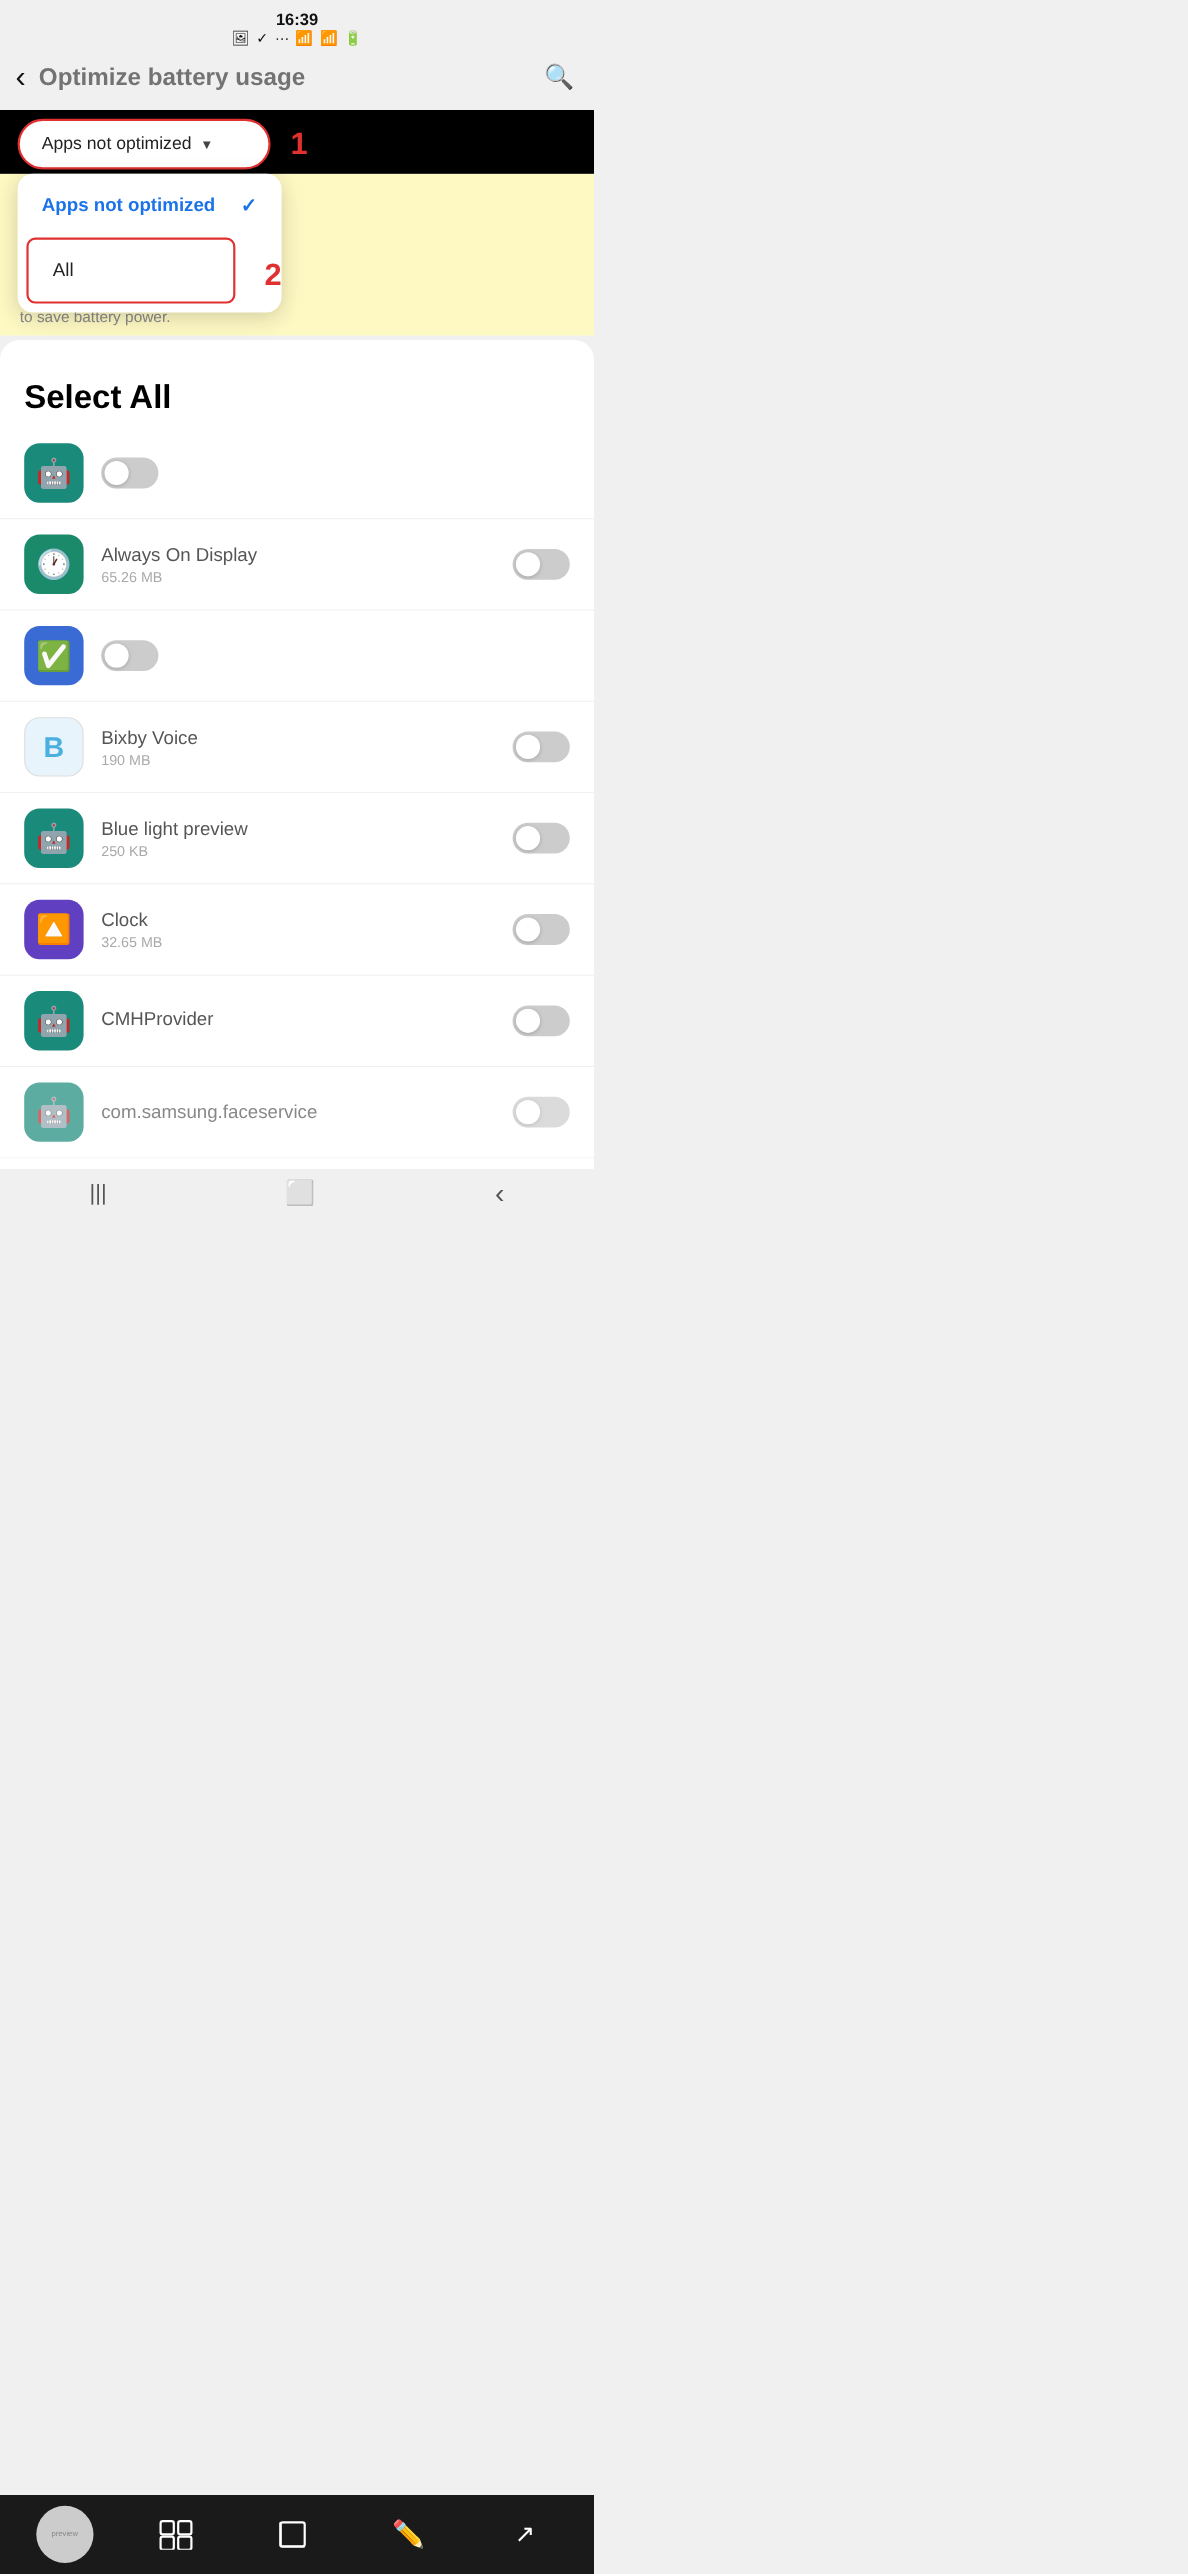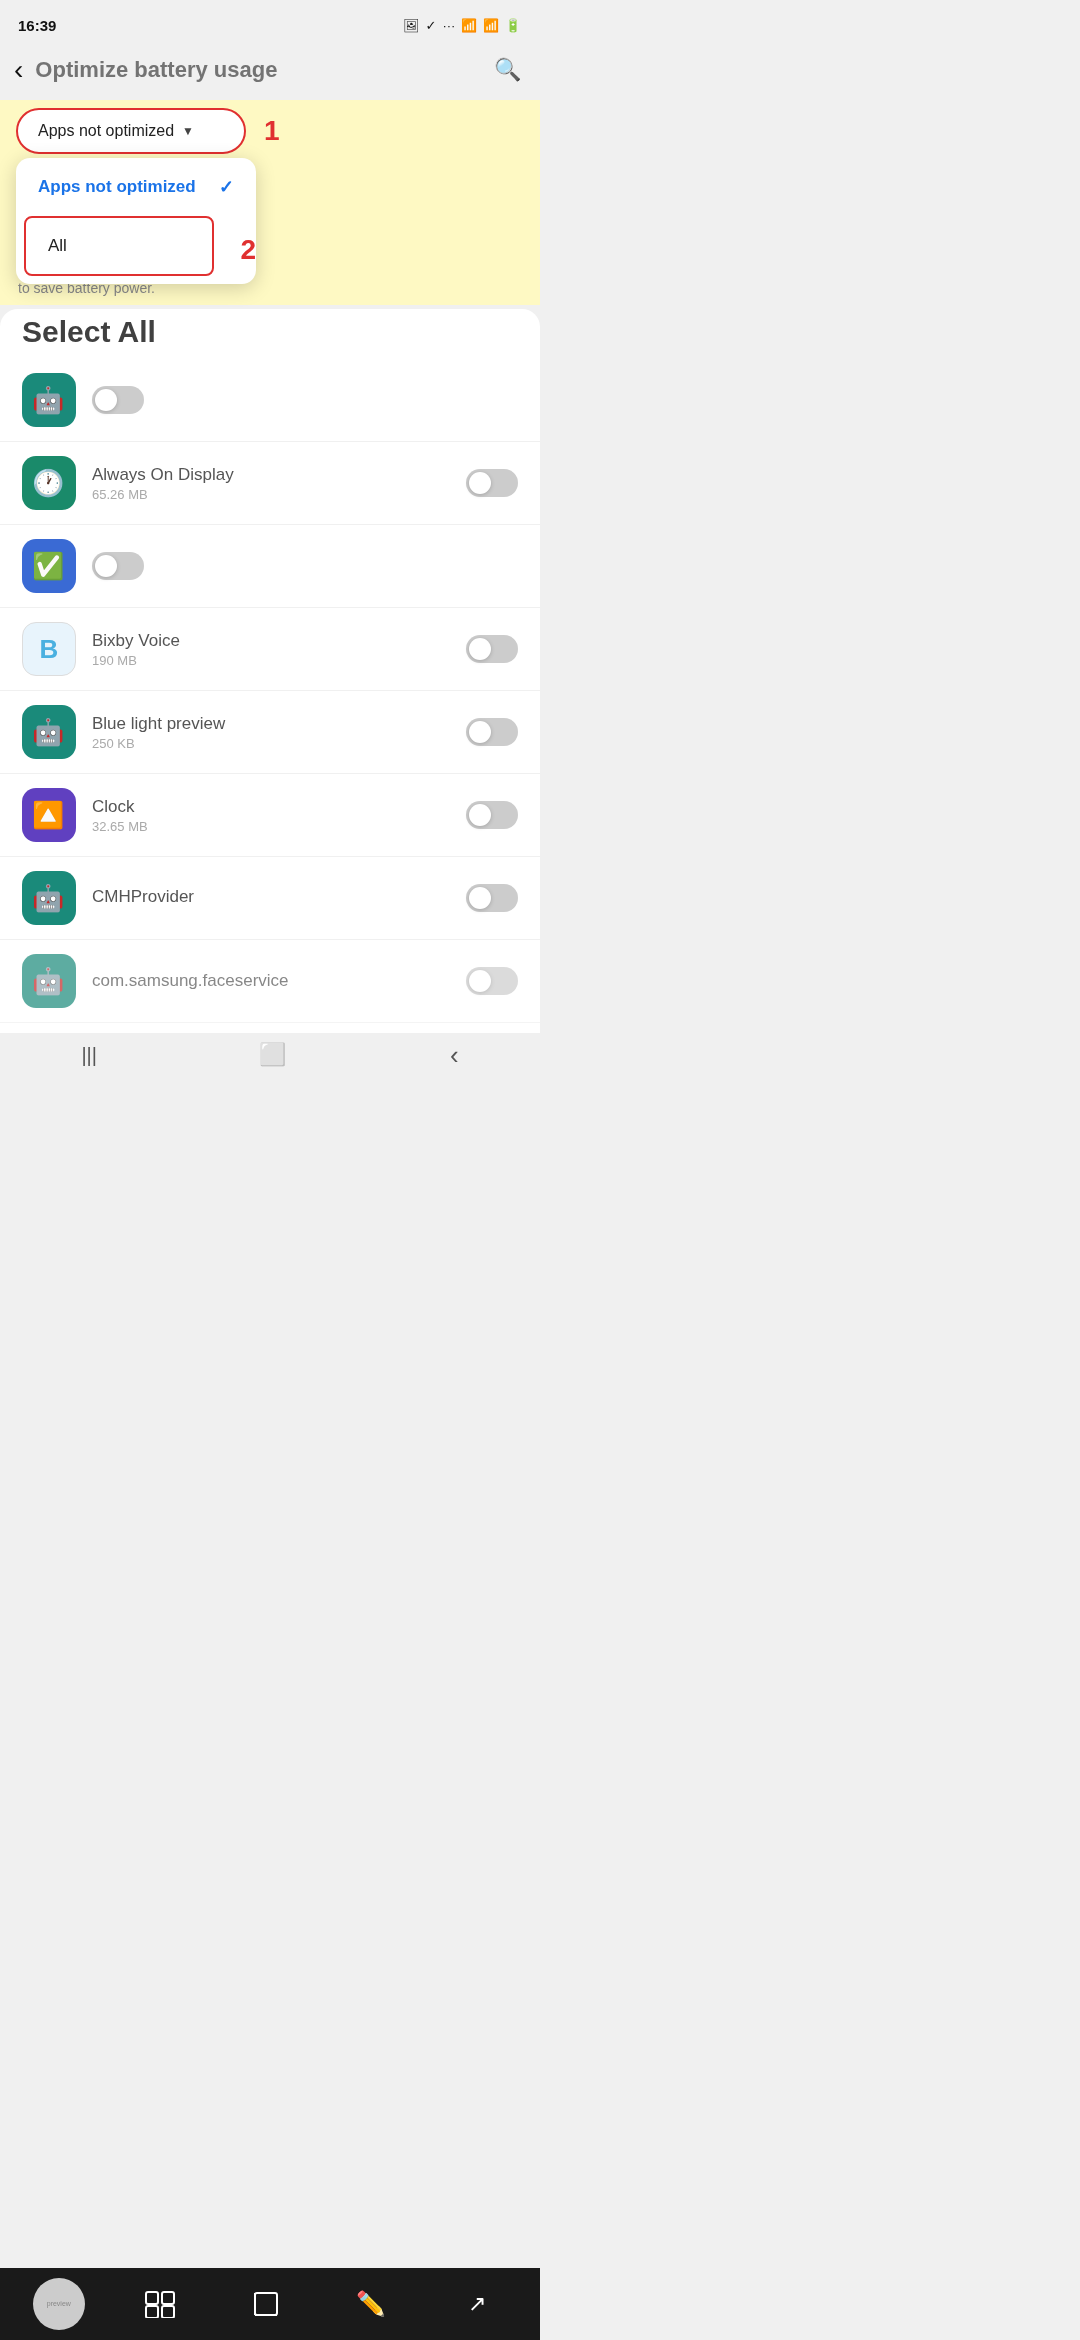--- a/index.html
+++ b/index.html
@@ -15,20 +15,21 @@
     }
 
     
     .status-bar {
       background: #f0f0f0;
       display: flex;
       justify-content: space-between;
       align-items: center;
       padding: 10px 18px 6px 18px;
       height: 46px;
+      flex-direction: column;
     }
     .status-time {
       font-size: 15px;
       font-weight: 600;
       color: #111;
     }
     .status-icons {
       display: flex;
       align-items: center;
       gap: 6px;
@@ -62,21 +63,21 @@
       color: #737373;
     }
     .search-icon-btn {
       font-size: 22px;
       color: #111;
       cursor: pointer;
     }
 
     
     .filter-row {
-      background: #fef9c3;
+      background: #000000;
       padding: 8px 16px 4px 16px;
       position: relative;
       z-index: 10;
     }
     .filter-dropdown-btn {
       background: #fff;
       border: 2.5px solid #e03030;
       border-radius: 30px;
       padding: 12px 20px;
       display: inline-flex;
@@ -156,24 +157,24 @@
     }
 
     
     .app-list {
       background: #fff;
       border-radius: 18px 18px 0 0;
       margin-top: 4px;
       padding-bottom: 10px;
     }
     .select-all-label {
-      padding: 6px 22px 10px 22px;
+      padding: 36px 22px 10px 22px;
       font-size: 30px;
       font-weight: 800;
-      color: #404040;
+      color: #000000;
       display: block;
     }
     .app-item {
       display: flex;
       align-items: center;
       padding: 14px 22px;
       gap: 16px;
       border-bottom: 1px solid #f0f0f0;
     }
     .app-icon {

